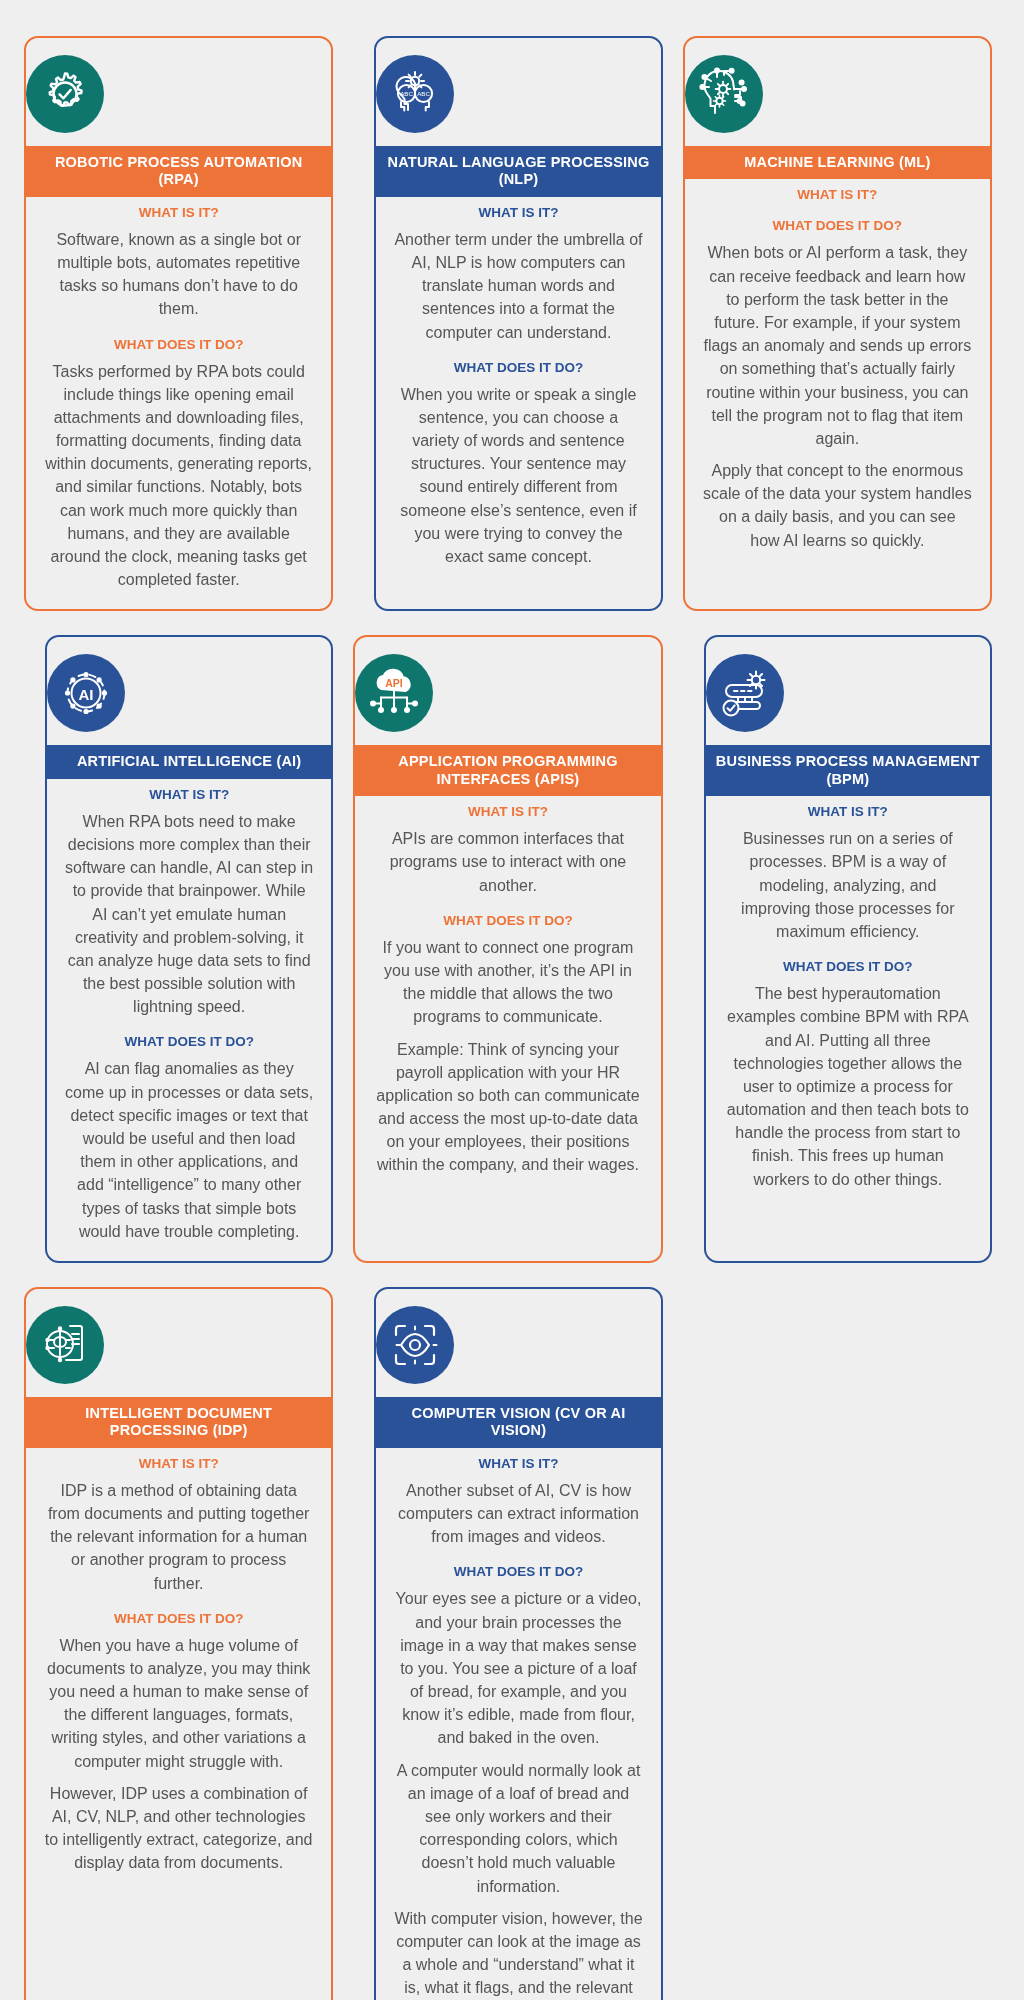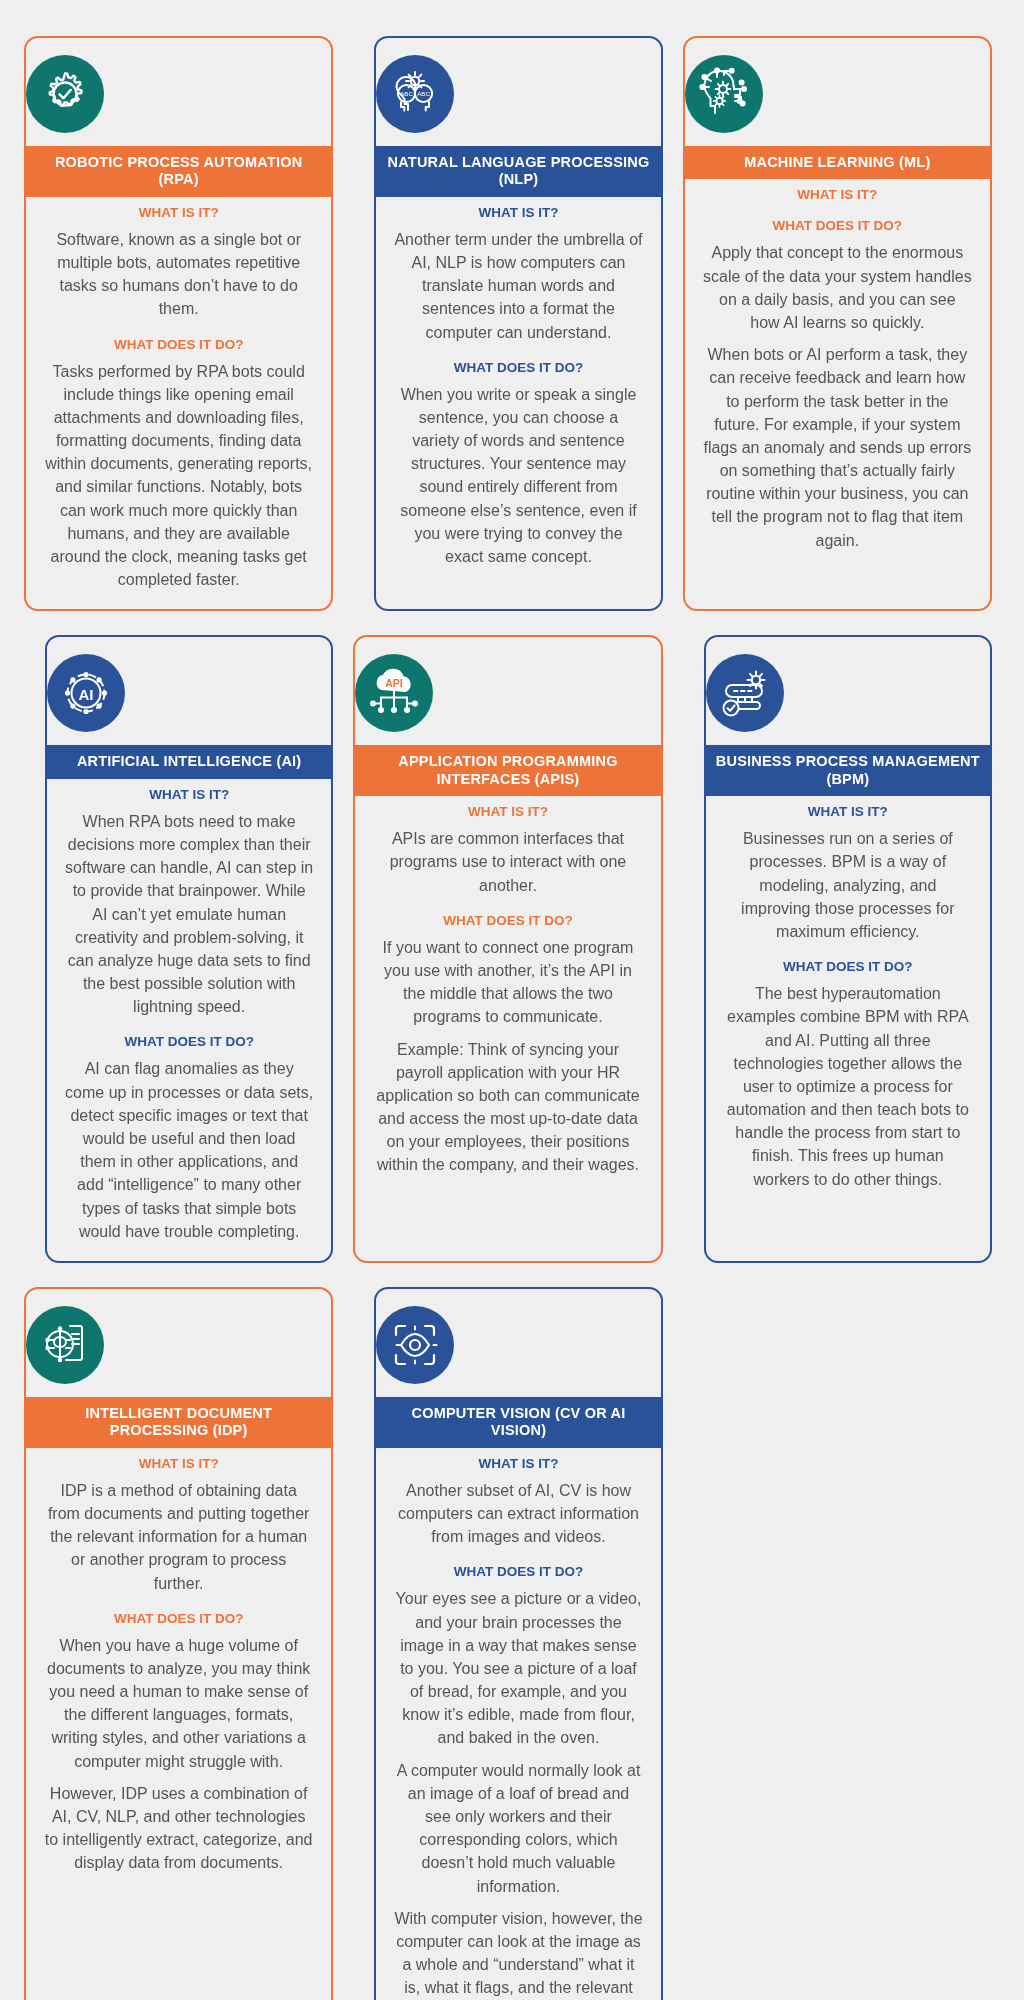--- a/index.html
+++ b/index.html
@@ -201,22 +201,22 @@
             <circle cx="45.6" cy="36.5" r="2" fill="#fff"></circle>
       <path d="M38 34 h3"></path>
             <circle cx="42.6" cy="34" r="2" fill="#fff"></circle>
     </svg>
         </div>
       </div>
       <div class="card-header">MACHINE LEARNING (ML)</div>
       <div class="card-body">
         <div class="sub-heading">WHAT IS IT?</div>
         <div class="sub-heading spaced">WHAT DOES IT DO?</div>
+        <p class="para">When bots or AI perform a task, they can receive feedback and learn how to perform the task better in the future. For example, if your system flags an anomaly and sends up errors on something that’s actually fairly routine within your business, you can tell the program not to flag that item again.</p>
         <p class="para">Apply that concept to the enormous scale of the data your system handles on a daily basis, and you can see how AI learns so quickly.</p>
-        <p class="para">When bots or AI perform a task, they can receive feedback and learn how to perform the task better in the future. For example, if your system flags an anomaly and sends up errors on something that’s actually fairly routine within your business, you can tell the program not to flag that item again.</p>
       </div>
     </div>
     <div class="card blue">
       <div class="card-icon-area">
         <div class="icon-circle">
     <svg width="54" height="54" viewBox="0 0 54 54" fill="none" stroke="#fff" stroke-width="2" stroke-linecap="round" stroke-linejoin="round">
       <circle cx="27" cy="27" r="14.5"></circle>
       <circle cx="27" cy="27" r="18.5" stroke-dasharray="6 5.3"></circle>
       <g fill="#fff" stroke="none">
         <circle cx="27" cy="8.5" r="2.6"></circle>

